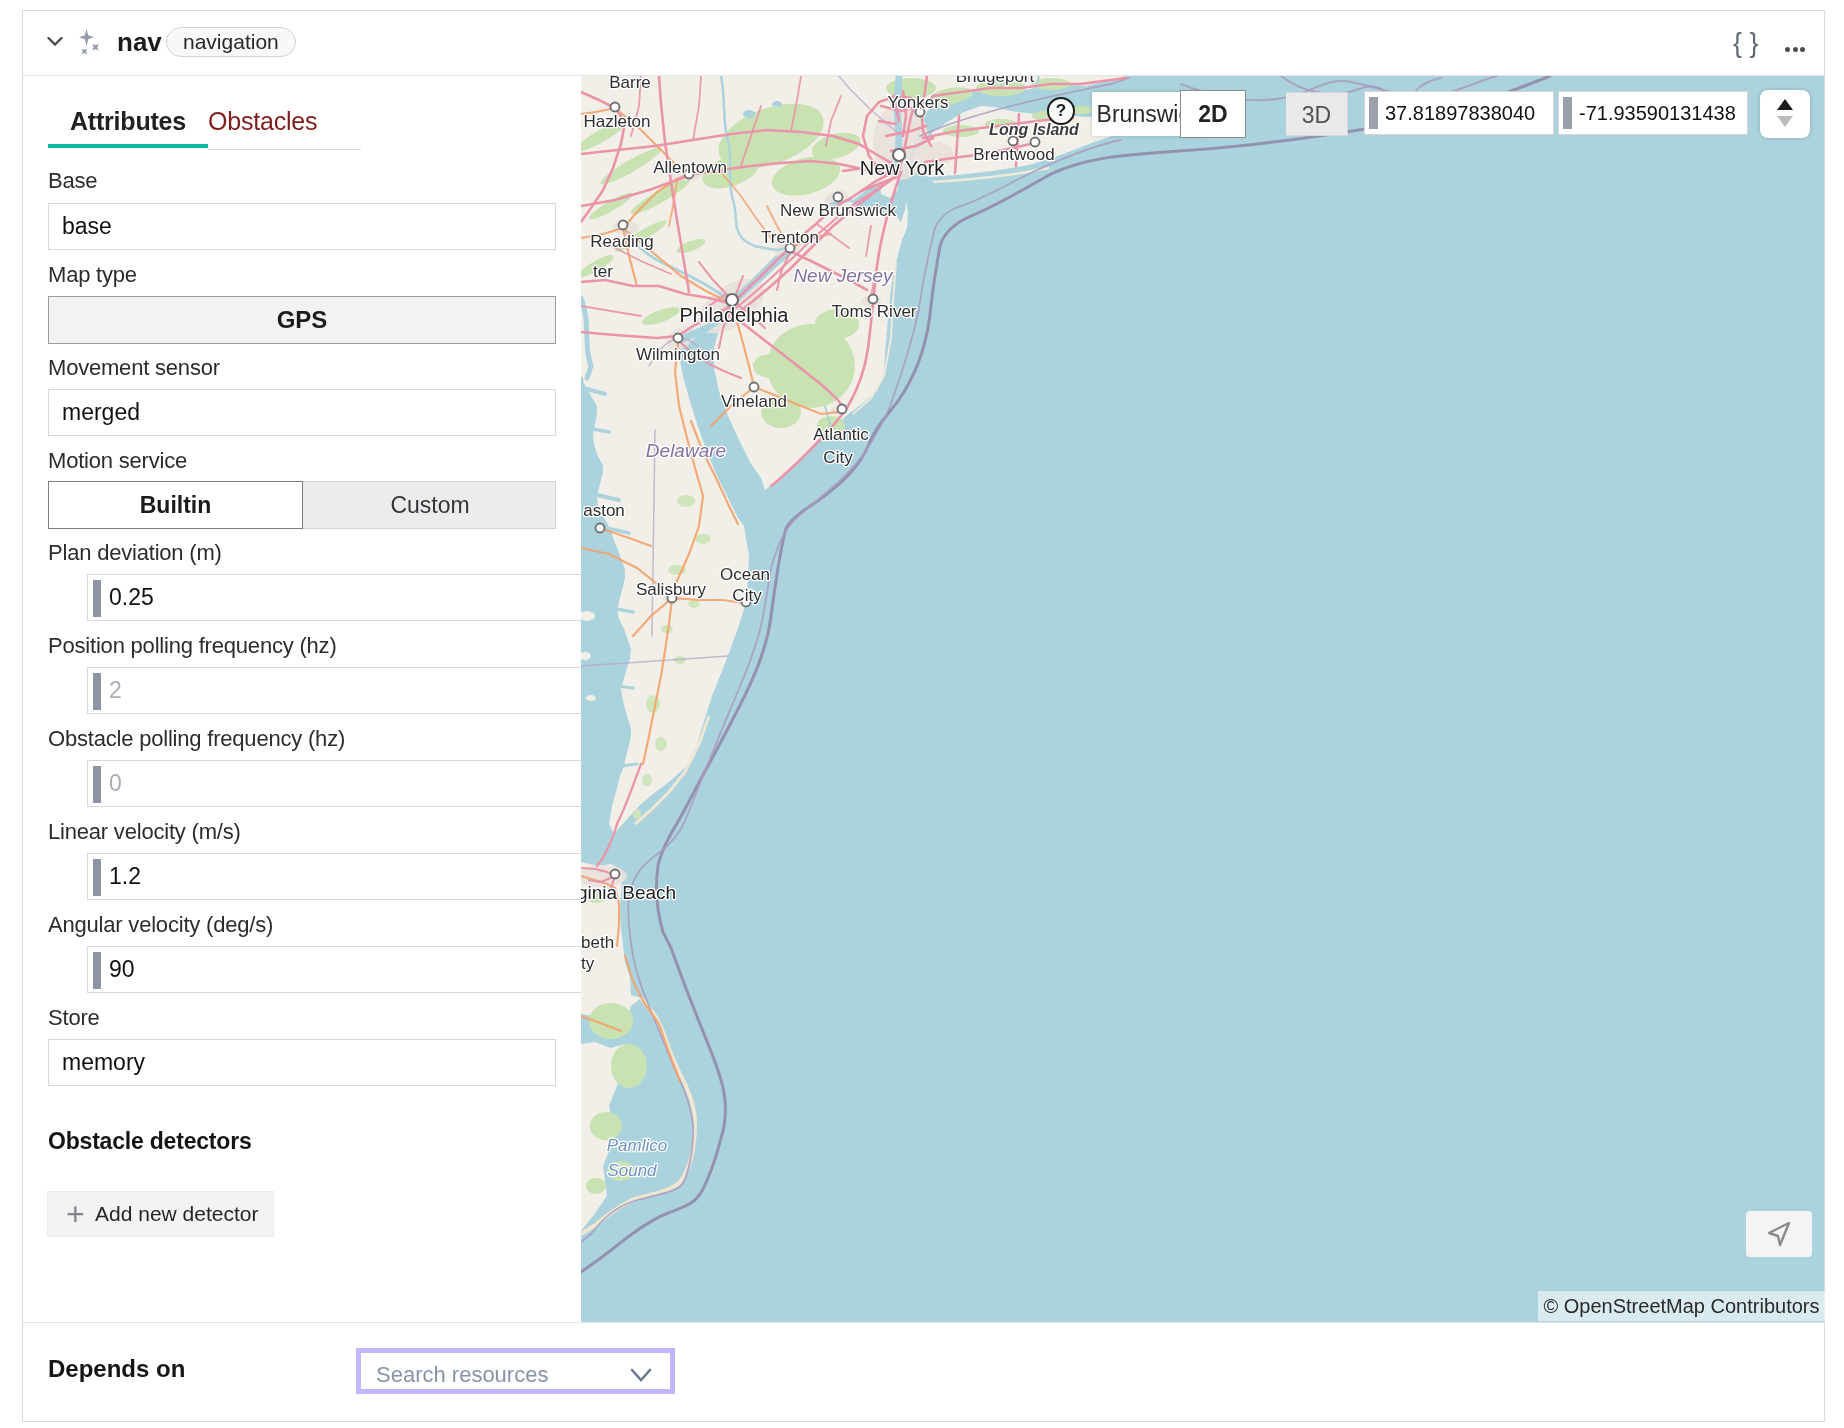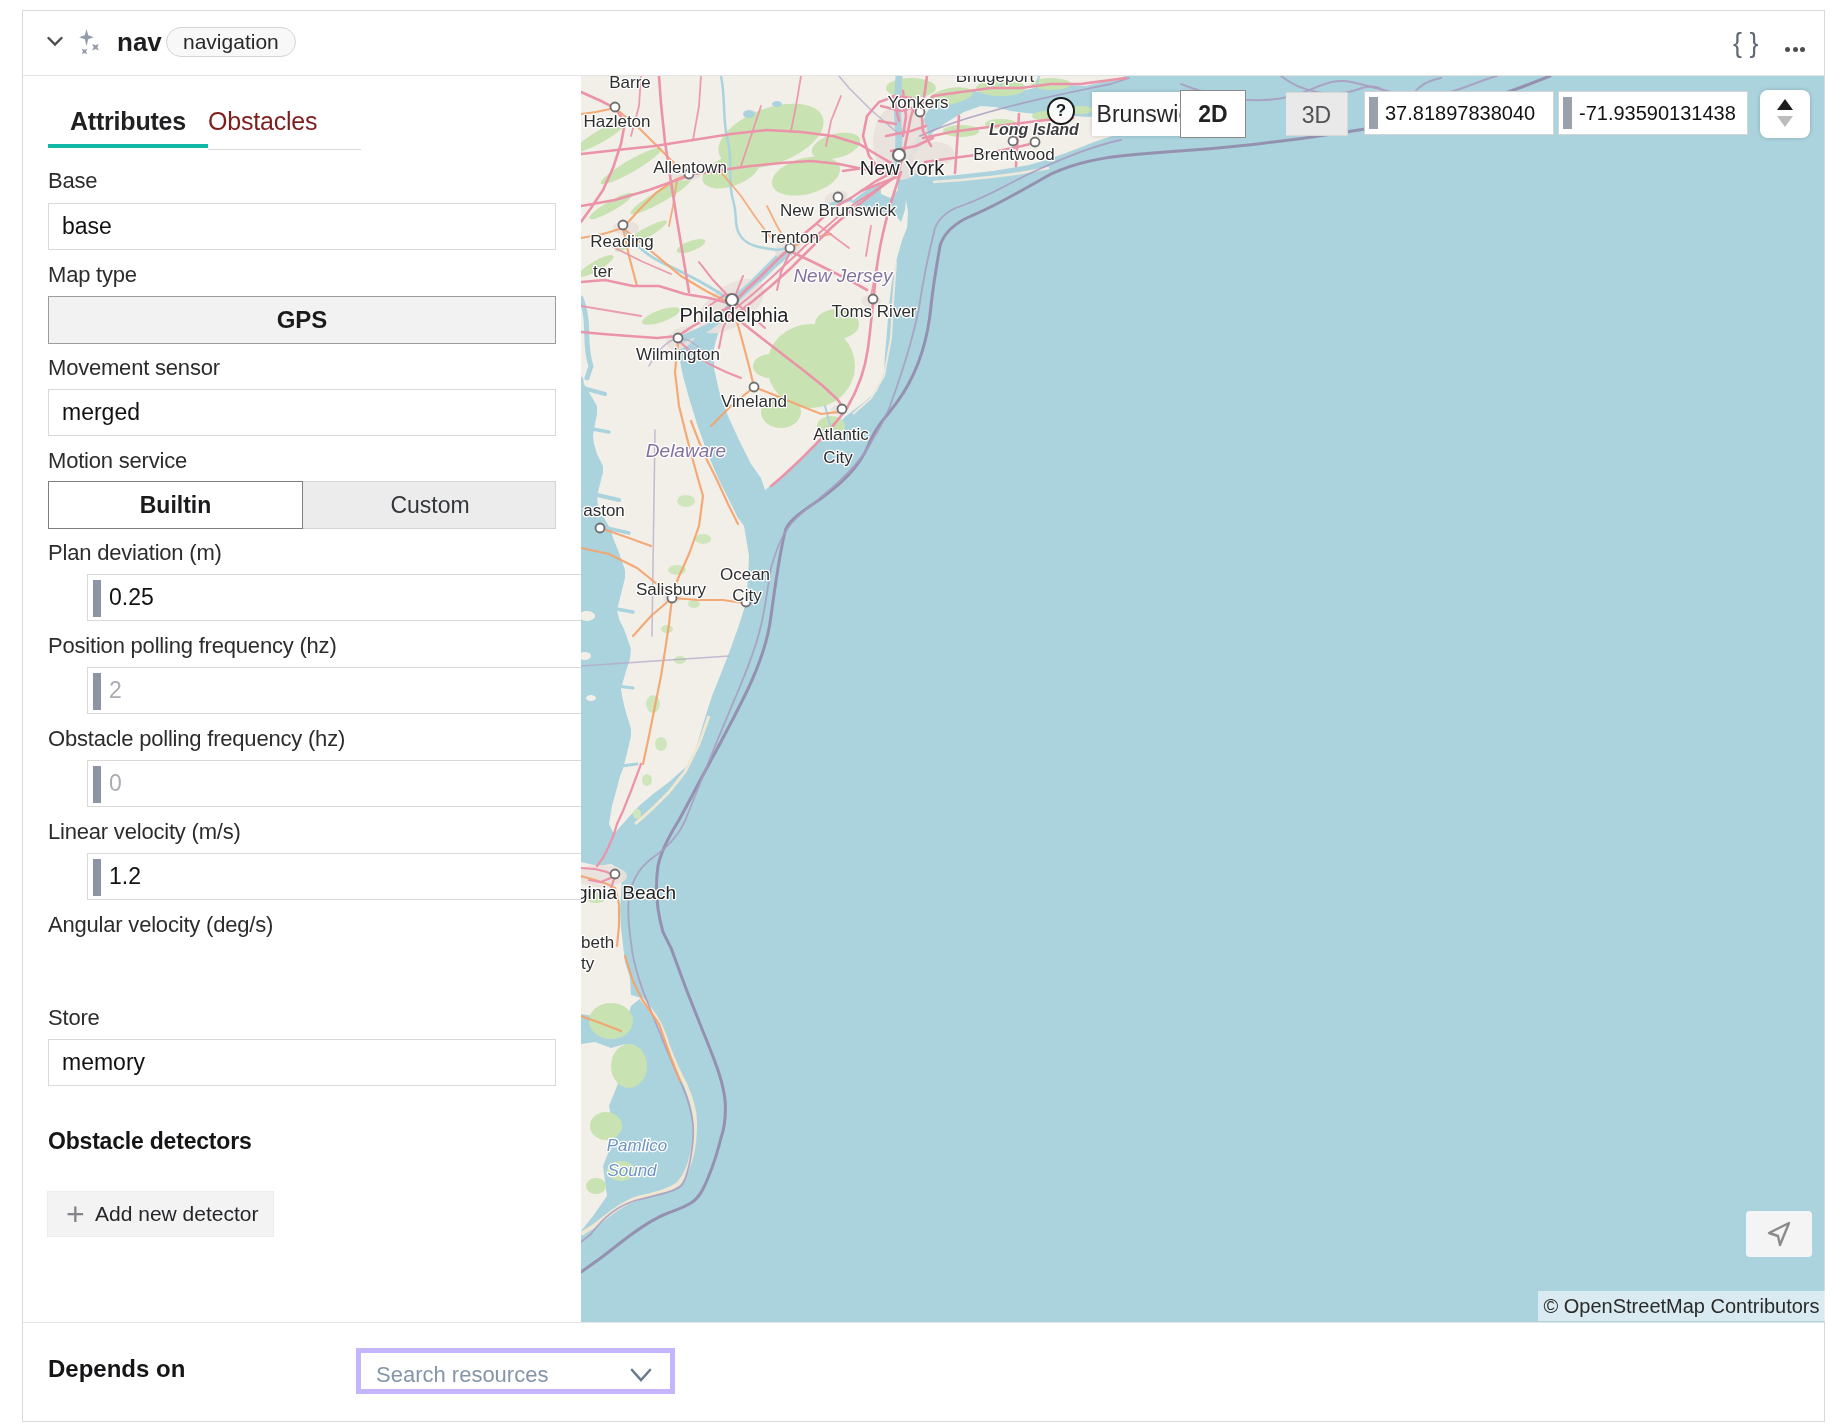--- a/index.html
+++ b/index.html
@@ -95,20 +95,24 @@
   <div class="abs ninp" style="top:760px;">
       <div class="nbar"></div>
       <div class="nval ph">0</div>
     </div>
   <div class="abs lbl" style="top:819px;">Linear velocity (m/s)</div>
   <div class="abs ninp" style="top:853px;">
       <div class="nbar"></div>
       <div class="nval">1.2</div>
     </div>
   <div class="abs lbl" style="top:912px;">Angular velocity (deg/s)</div>
+  <div class="abs ninp" style="top:946px;">
+      <div class="nbar"></div>
+      <div class="nval">90</div>
+    </div>
   <div class="abs lbl" style="top:1005px;">Store</div>
   <div class="abs inp" style="top:1039px;">memory</div>
   <div class="abs obsh">Obstacle detectors</div>
   <div class="abs addbtn">
       <div class="addplus">+</div>
       <div class="addtxt">Add new detector</div>
     </div>
   <div class="abs divider"></div>
   <div class="abs depends">Depends on</div>
   <div class="abs select">Search resources

